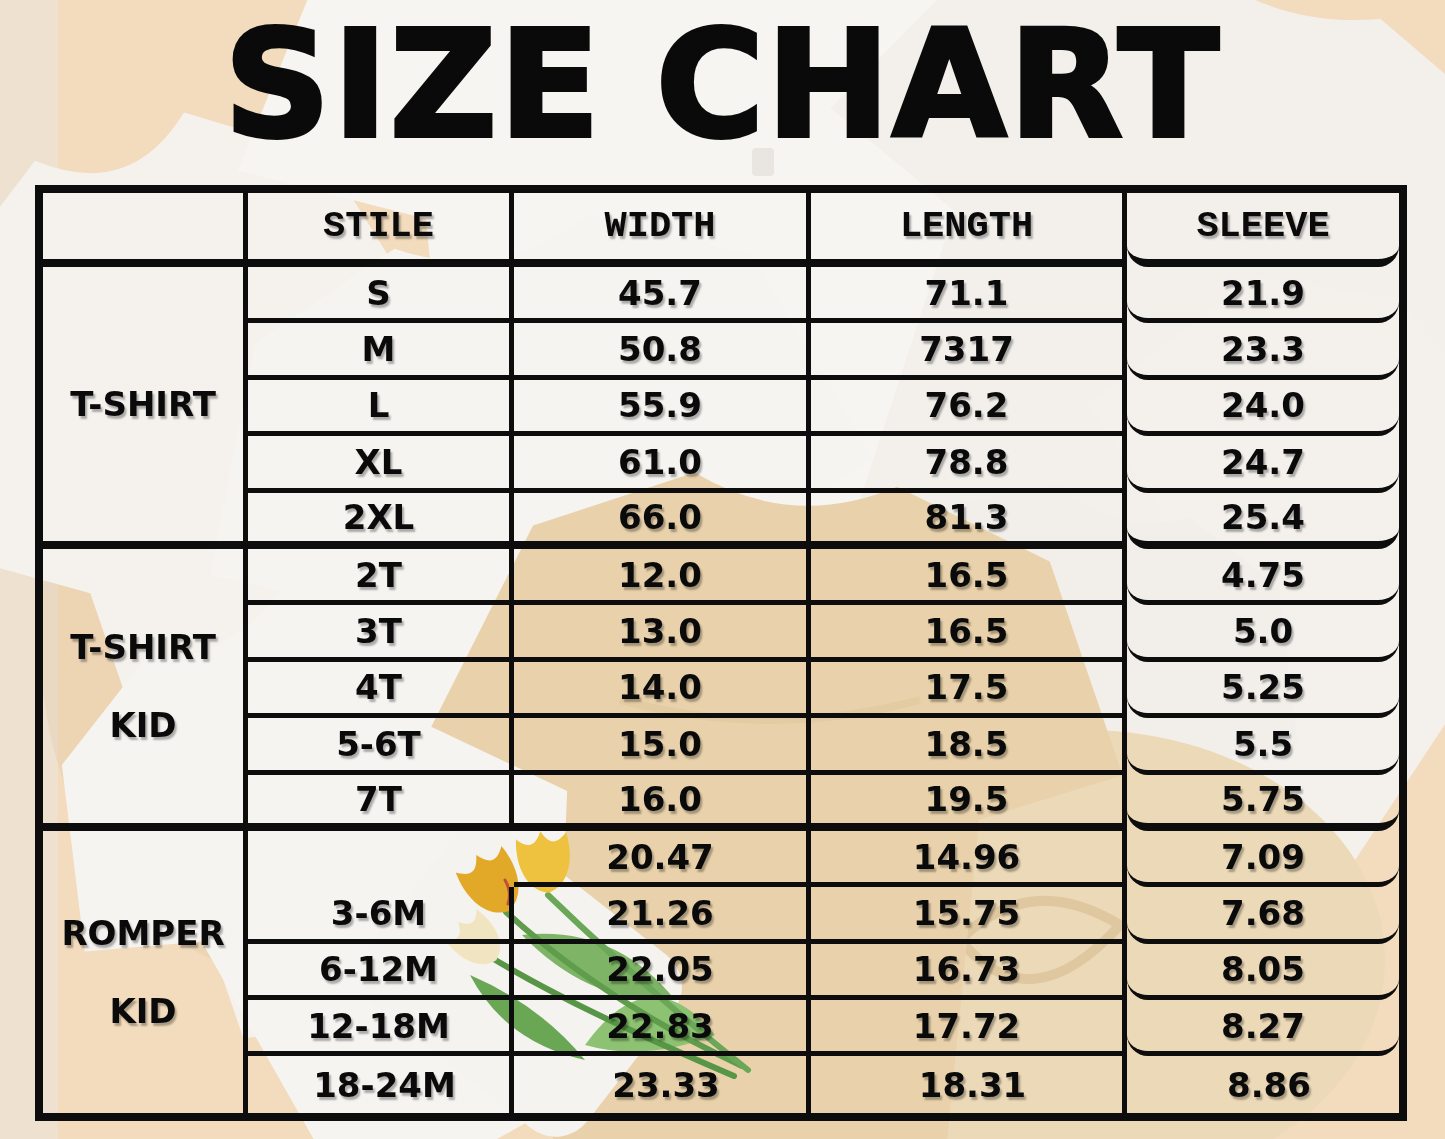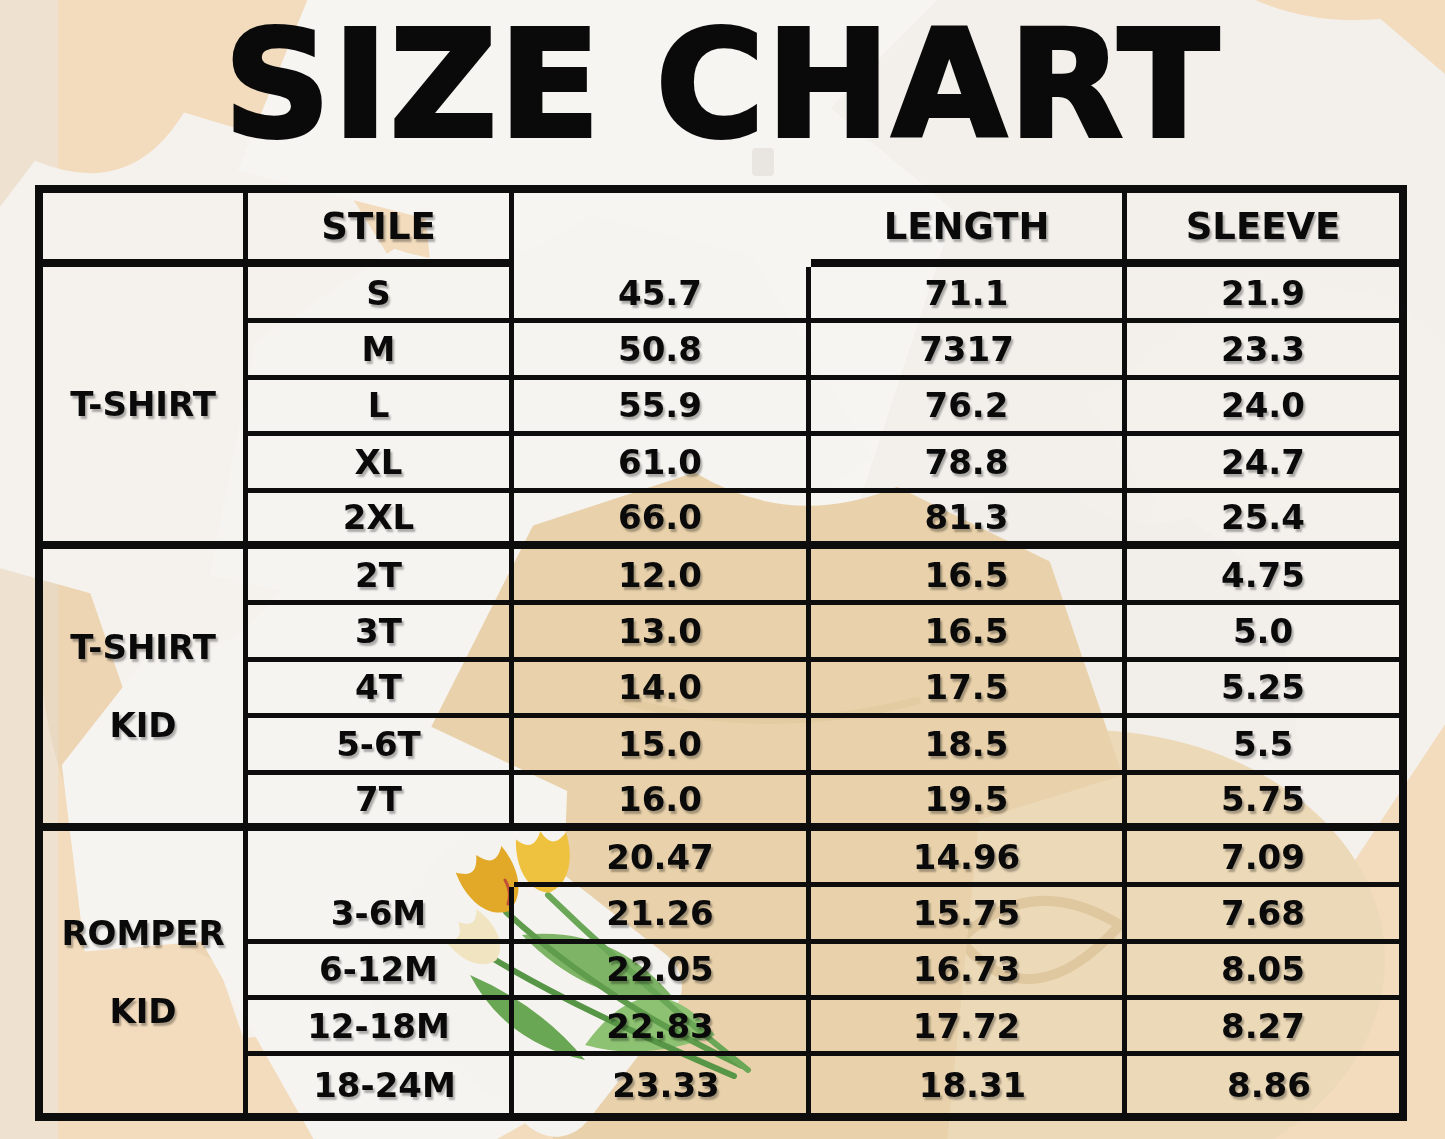--- a/index.html
+++ b/index.html
@@ -41,22 +41,22 @@
   }
   .cell{
     display:flex;align-items:center;justify-content:center;
     border-right:5px solid var(--line);
     border-bottom:5px solid var(--line);
     font-size:34px;font-weight:bold;color:var(--ink);
     text-shadow:2px 3px 2px rgba(0,0,0,0.3);
     text-align:center;
   }
   .c1{grid-column:1}.c2{grid-column:2}.c3{grid-column:3}.c4{grid-column:4}.c5{grid-column:5}
-  .c5{border-right:none;}
-  .hrow{border-bottom-width:8px;font-size:37px;}
+  .c5{border-right:none;border-radius:21px;}
+  .hrow{border-bottom-width:8px;font-size:37px;font-family:Liberation Mono, monospace;}
   .gend{border-bottom-width:8px;}
   .lastrow{border-bottom:none;padding-left:12px;}
   .cat{
     grid-column:1;
     line-height:2.3;
     border-bottom-width:8px;
     padding:4px 10px;
   }
   .cat.g0{grid-row:2 / span 5;}
   .cat.g1{grid-row:7 / span 5;text-align:center;}
@@ -117,20 +117,21 @@
     <path d="M505,880 q7,12 3,24" fill="none" stroke="#c14e37" stroke-width="3" stroke-linecap="round"></path>
   </g>
 </svg>
 
 <h1 class="title">SIZE CHART</h1>
 
 <div class="size-table">
 
   <div class="cell hrow c1"></div>
   <div class="cell hrow c2">STILE</div>
+  <div class="cell hrow c3">WIDTH</div>
   <div class="cell hrow c4">LENGTH</div>
   <div class="cell hrow c5">SLEEVE</div>
 
   <div class="cell cat g0">T-SHIRT</div>
   <div class="cell c2 r2">S</div>
   <div class="cell c3 r2">45.7</div>
   <div class="cell c4 r2">71.1</div>
   <div class="cell c5 r2">21.9</div>
 
   <div class="cell c2 r3">M</div>

